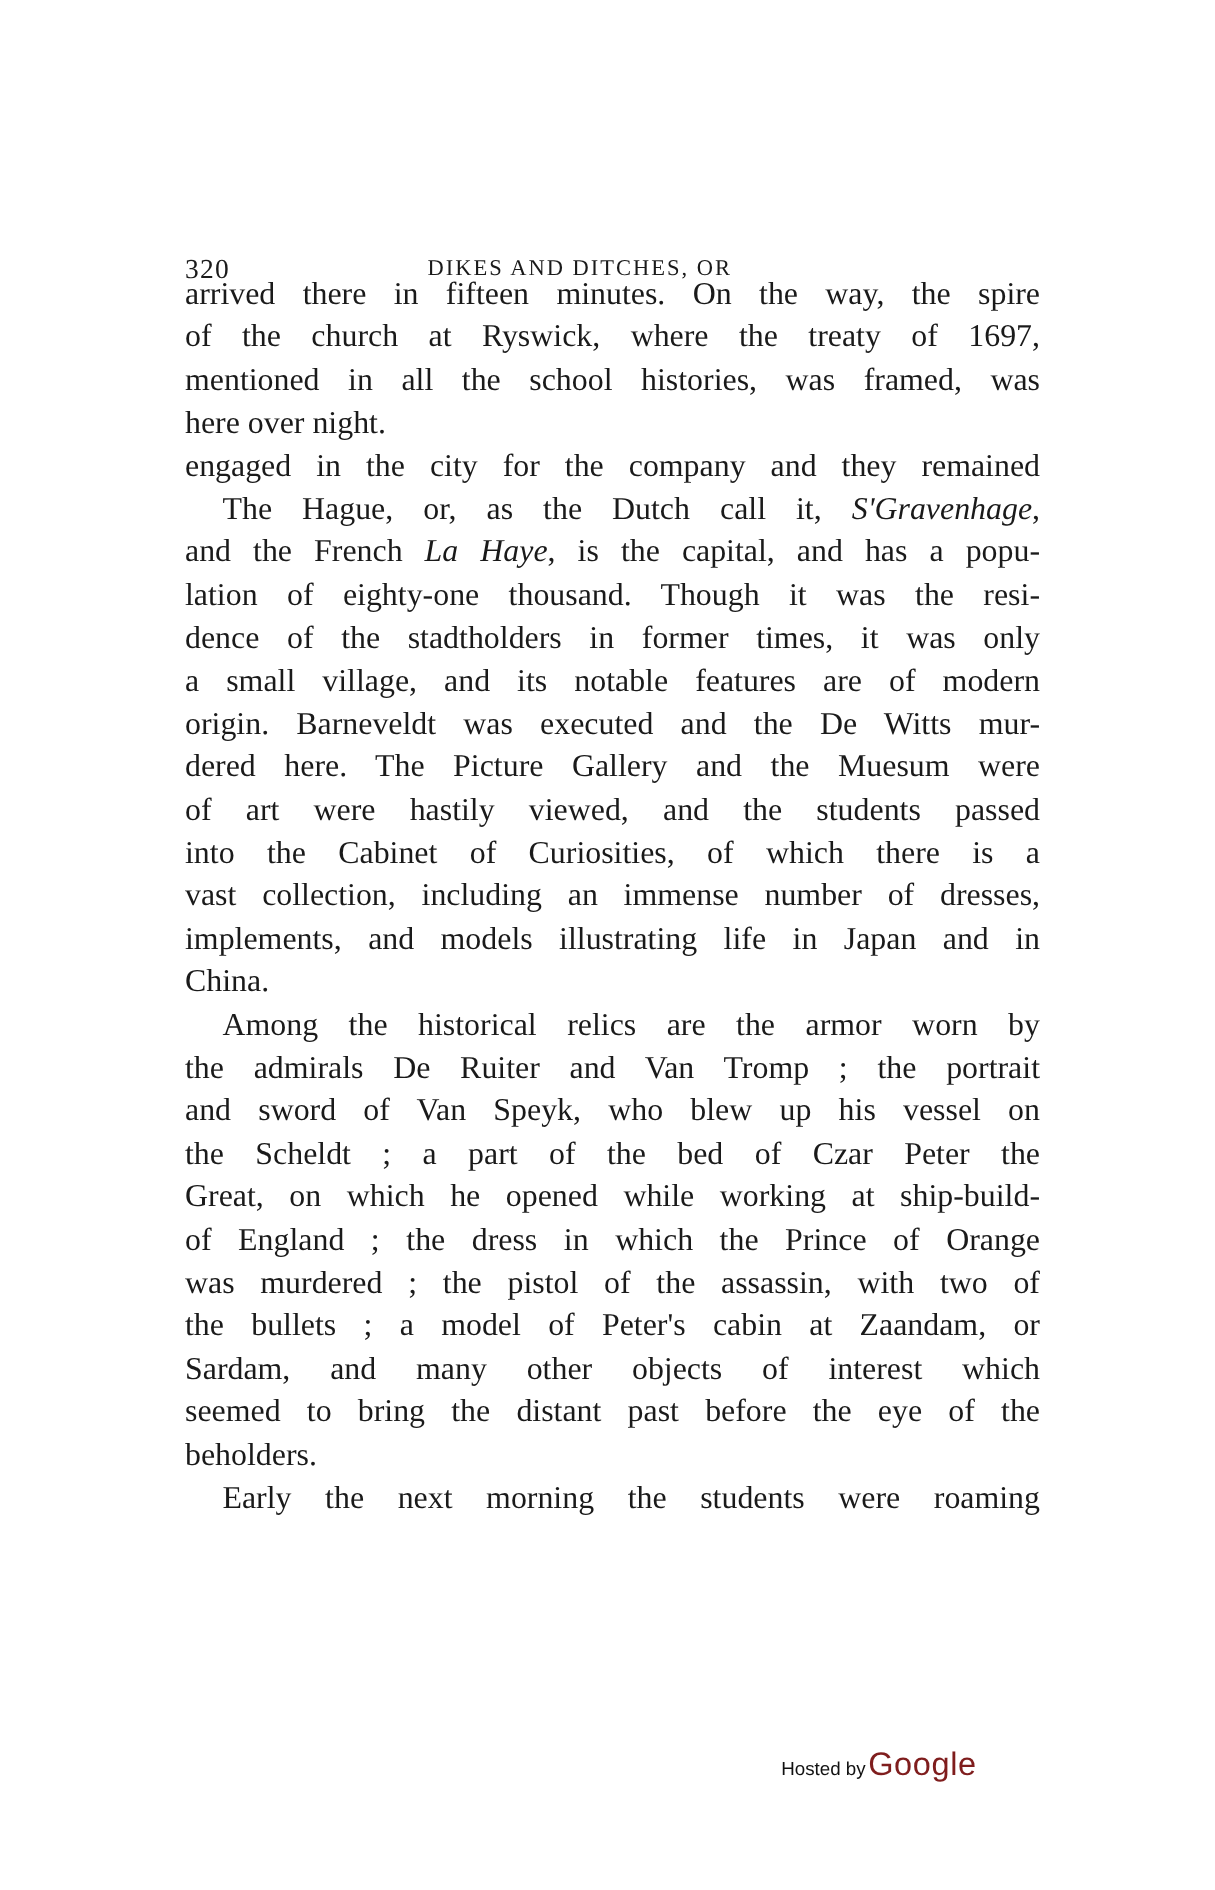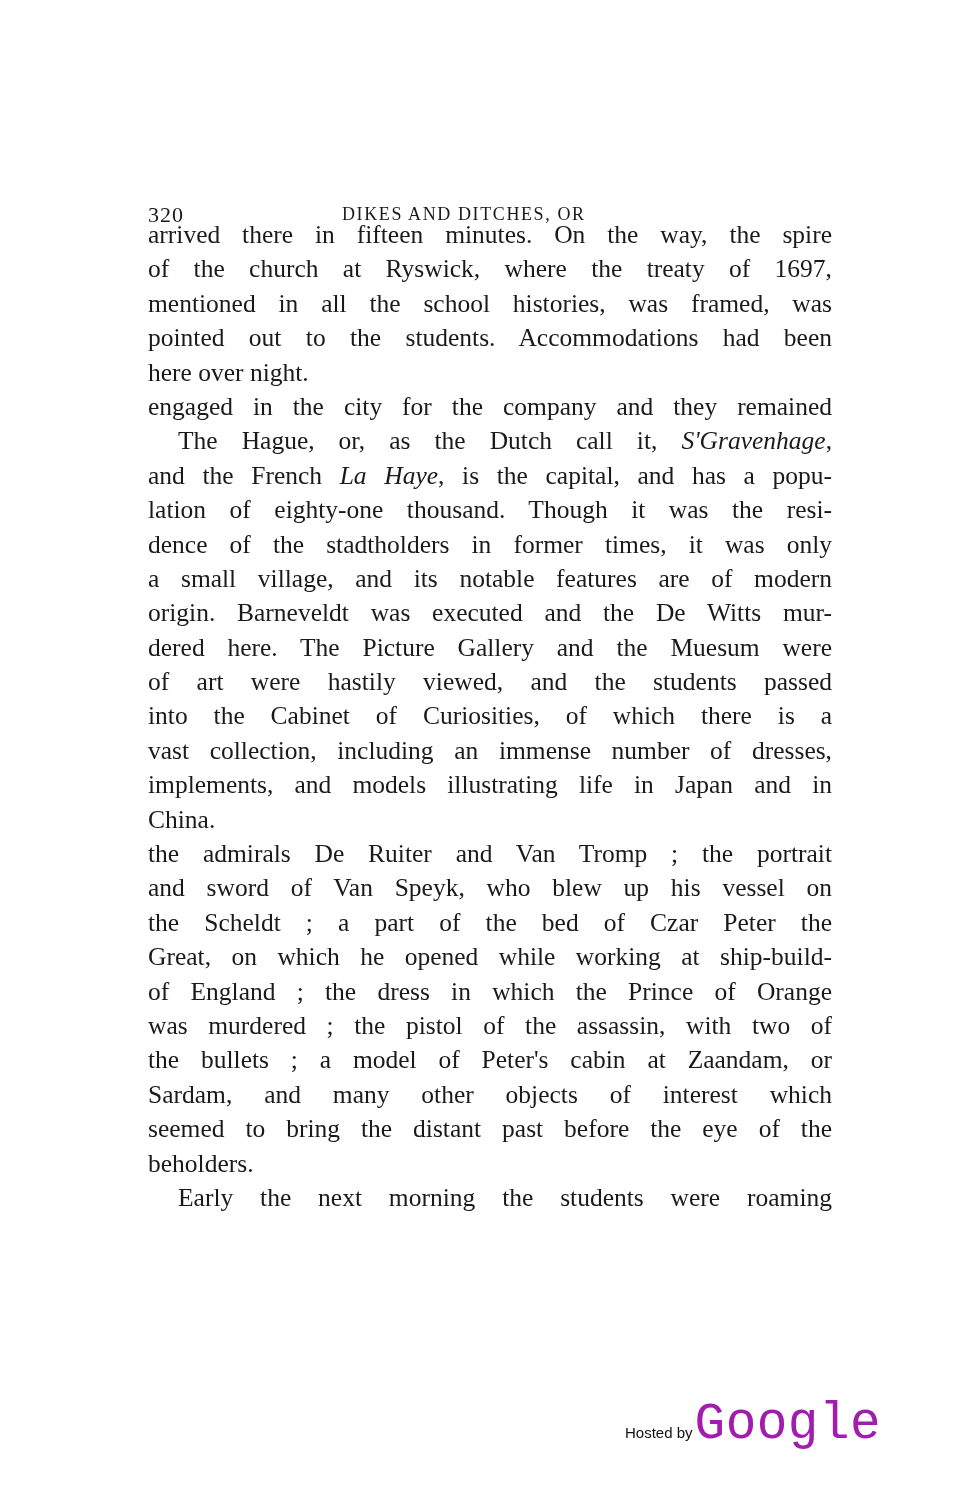--- a/index.html
+++ b/index.html
@@ -68,58 +68,58 @@
       display: flex;
       align-items: baseline;
     }
     .hosted-by {
       font-family: "Liberation Sans", "DejaVu Sans", sans-serif;
       font-size: 15px;
       color: #111;
       margin-right: 2px;
     }
     .google-logo {
-      font-family: Liberation Mono, monospace;
-      font-size: 51px;
-      color: #a21caf;
+      font-family: Liberation Sans, sans-serif;
+      font-size: 26px;
+      color: #7f1d1d;
       letter-spacing: 0.5px;
     }
   </style>
 </head>
 <body>
 
 <div class="running-head">
   <span class="page-number">320</span>
   <span class="header-title">DIKES AND DITCHES, OR</span>
 </div>
 
 <div class="body-text" id="body-text">
     <div>
       <span class="line">arrived there in fifteen minutes. On the way, the spire</span>
       <span class="line">of the church at Ryswick, where the treaty of 1697,</span>
       <span class="line">mentioned in all the school histories, was framed, was</span>
-      <span class="line">pointed out to the students. Accommodations had been</span>
       <span class="line last">here over night.</span>
       <span class="line">engaged in the city for the company and they remained</span>
     </div>
     <div>
       <span class="line indent">The Hague, or, as the Dutch call it, <i>S'Gravenhage</i>,</span>
       <span class="line">and the French <i>La Haye</i>, is the capital, and has a popu-</span>
       <span class="line">lation of eighty-one thousand. Though it was the resi-</span>
       <span class="line">dence of the stadtholders in former times, it was only</span>
       <span class="line">a small village, and its notable features are of modern</span>
       <span class="line">origin. Barneveldt was executed and the De Witts mur-</span>
       <span class="line">dered here. The Picture Gallery and the Muesum were</span>
       <span class="line">of art were hastily viewed, and the students passed</span>
       <span class="line">into the Cabinet of Curiosities, of which there is a</span>
       <span class="line">vast collection, including an immense number of dresses,</span>
       <span class="line">implements, and models illustrating life in Japan and in</span>
       <span class="line last">China.</span>
     </div>
     <div>
+      <span class="line indent">Among the historical relics are the armor worn by</span>
       <span class="line">the admirals De Ruiter and Van Tromp ; the portrait</span>
       <span class="line">and sword of Van Speyk, who blew up his vessel on</span>
       <span class="line">the Scheldt ; a part of the bed of Czar Peter the</span>
       <span class="line">Great, on which he opened while working at ship-build-</span>
       <span class="line">of England ; the dress in which the Prince of Orange</span>
       <span class="line">was murdered ; the pistol of the assassin, with two of</span>
       <span class="line">the bullets ; a model of Peter's cabin at Zaandam, or</span>
       <span class="line">Sardam, and many other objects of interest which</span>
       <span class="line">seemed to bring the distant past before the eye of the</span>
       <span class="line last">beholders.</span>

